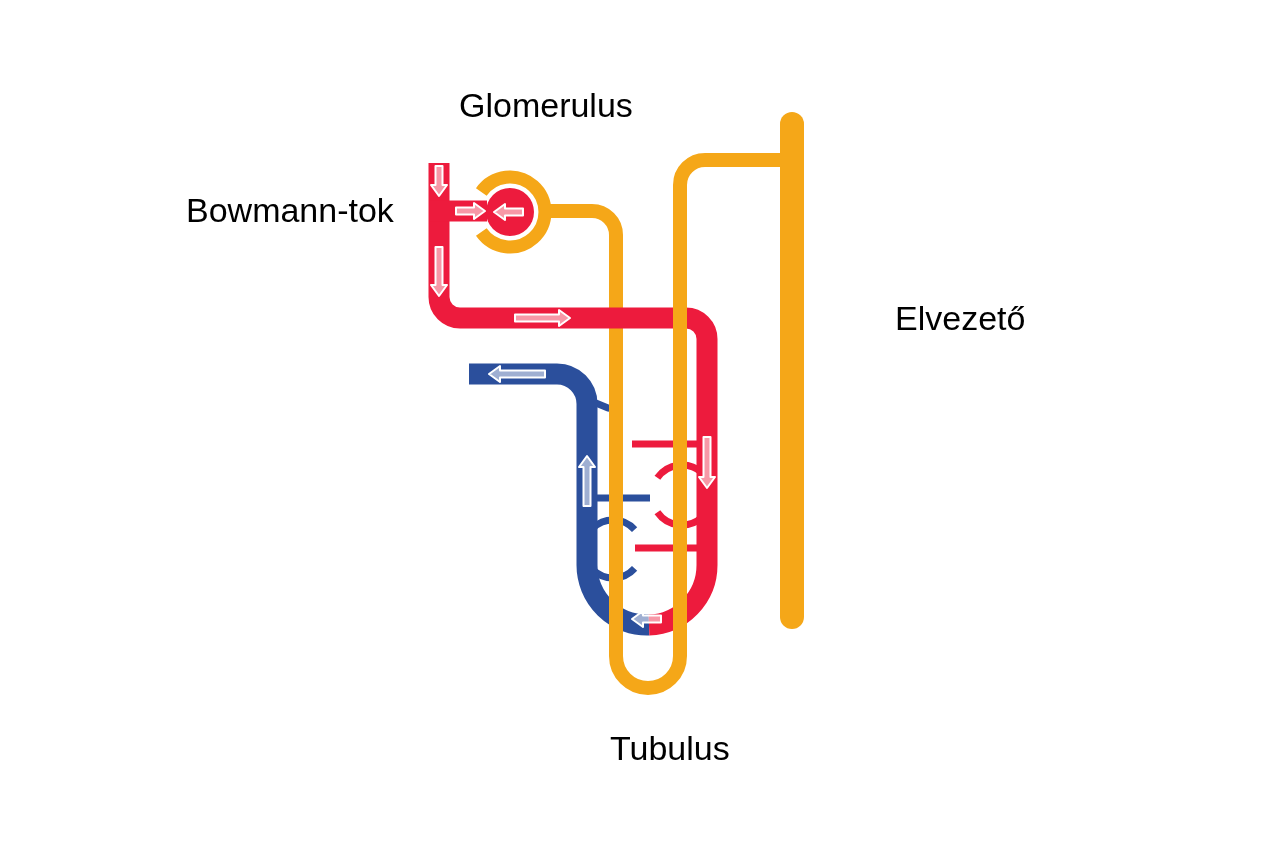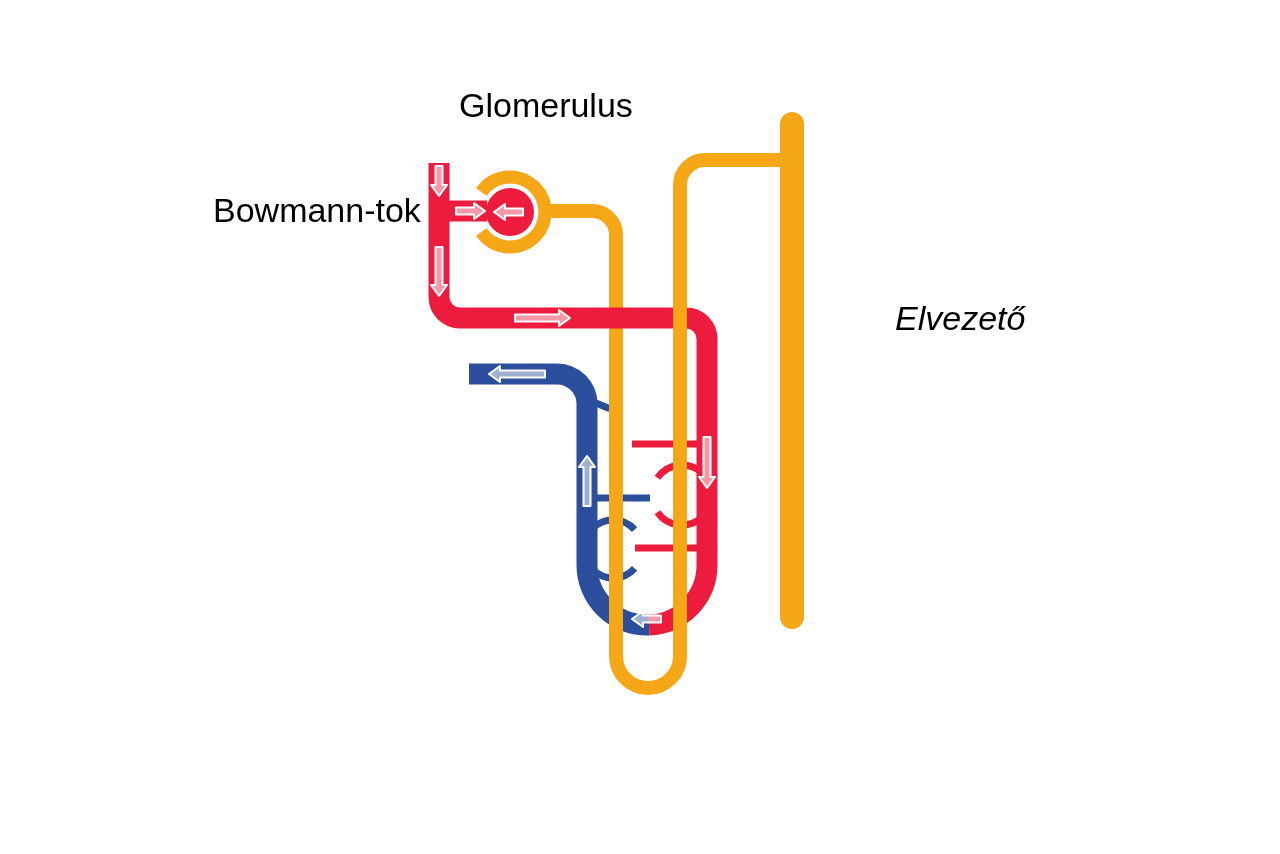--- a/index.html
+++ b/index.html
@@ -67,20 +67,21 @@
       <polygon class="arrow" points="483,314.5 483,321.5 527,321.5 527,326 538,318 527,310 527,314.5"></polygon>
       <polygon class="arrow" points="513,370.5 513,377.5 468,377.5 468,382 457,374 468,366 468,370.5"></polygon>
       <polygon class="arrow" points="671.5,437 678.5,437 678.5,477 683,477 675,488 667,477 671.5,477"></polygon>
       <polygon class="arrow" points="551.5,506 558.5,506 558.5,467 563,467 555,456 547,467 551.5,467"></polygon>
       <polygon class="arrow" points="629,615.5 629,622.5 611,622.5 611,627 600,619 611,611 611,615.5"></polygon>
     </g>
   </svg>
 
   <div class="lbl" style="left:427px;top:86px;">Glomerulus</div>
 
-  <div class="lbl" style="left:181px;top:191px;">Bowmann-tok</div>
+  <div class="lbl" style="left:154px;top:191px;">Bowmann-tok</div>
 
-  <div class="lbl" style="left:863px;top:299px;font-style:italic;">
+  <div class="lbl" style="left:863px;top:299px;">
     <div>Elvezető</div>
   </div>
 
+  <div class="lbl" style="left:578px;top:729px;">Tubulus</div>
 
 </div>
 
 </body></html>

